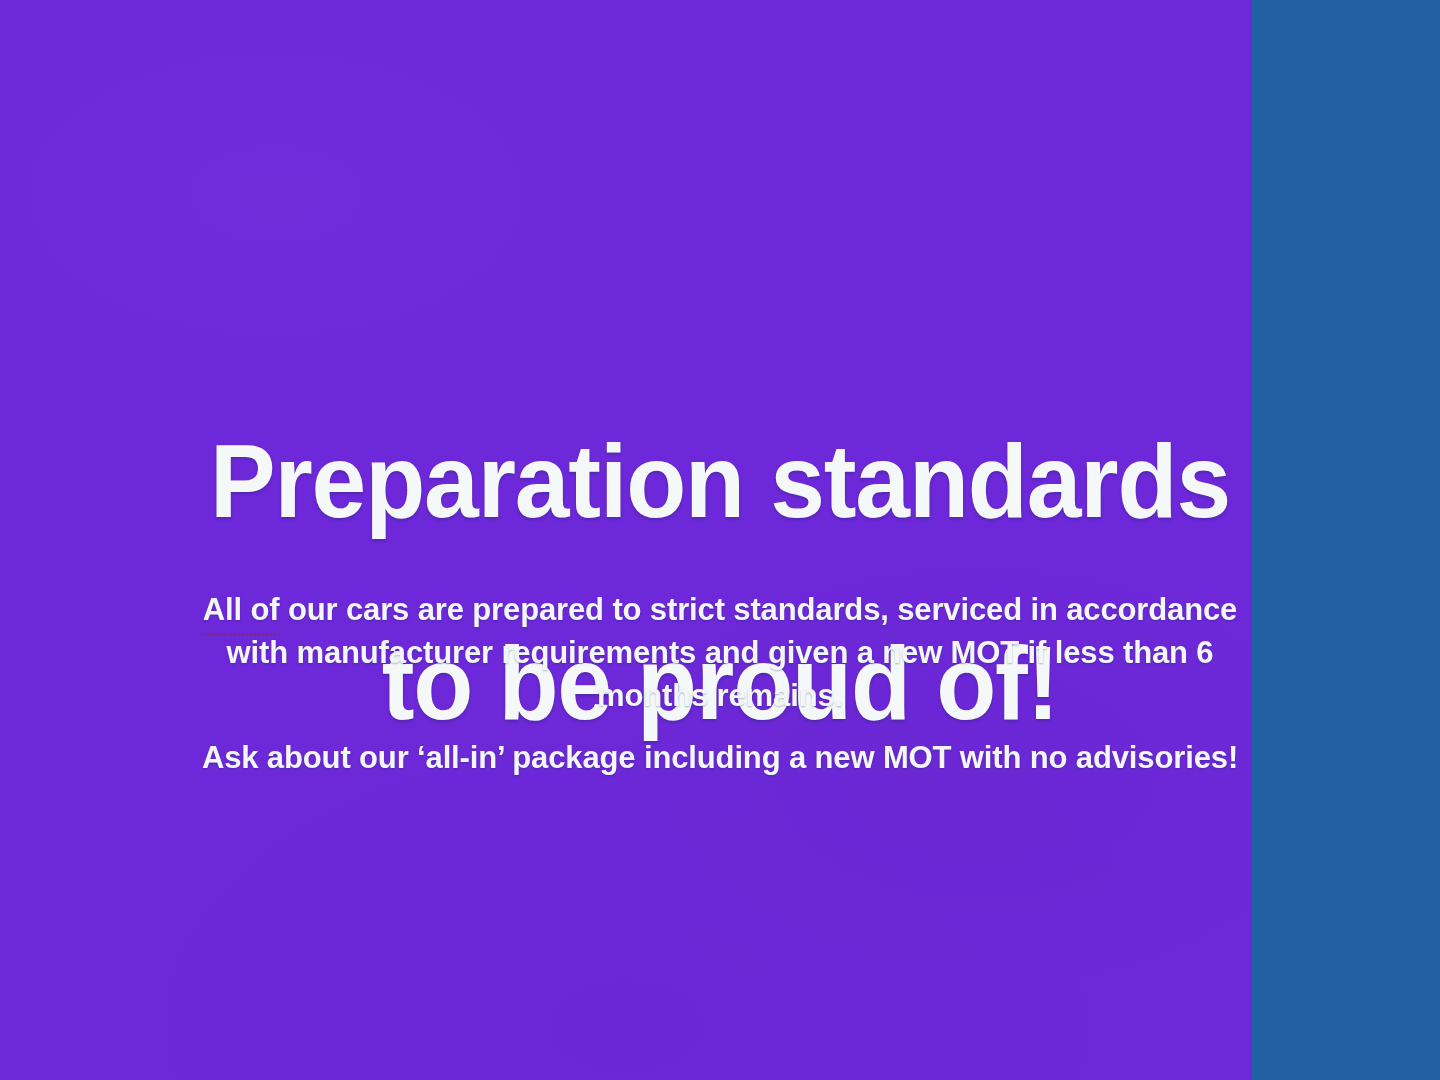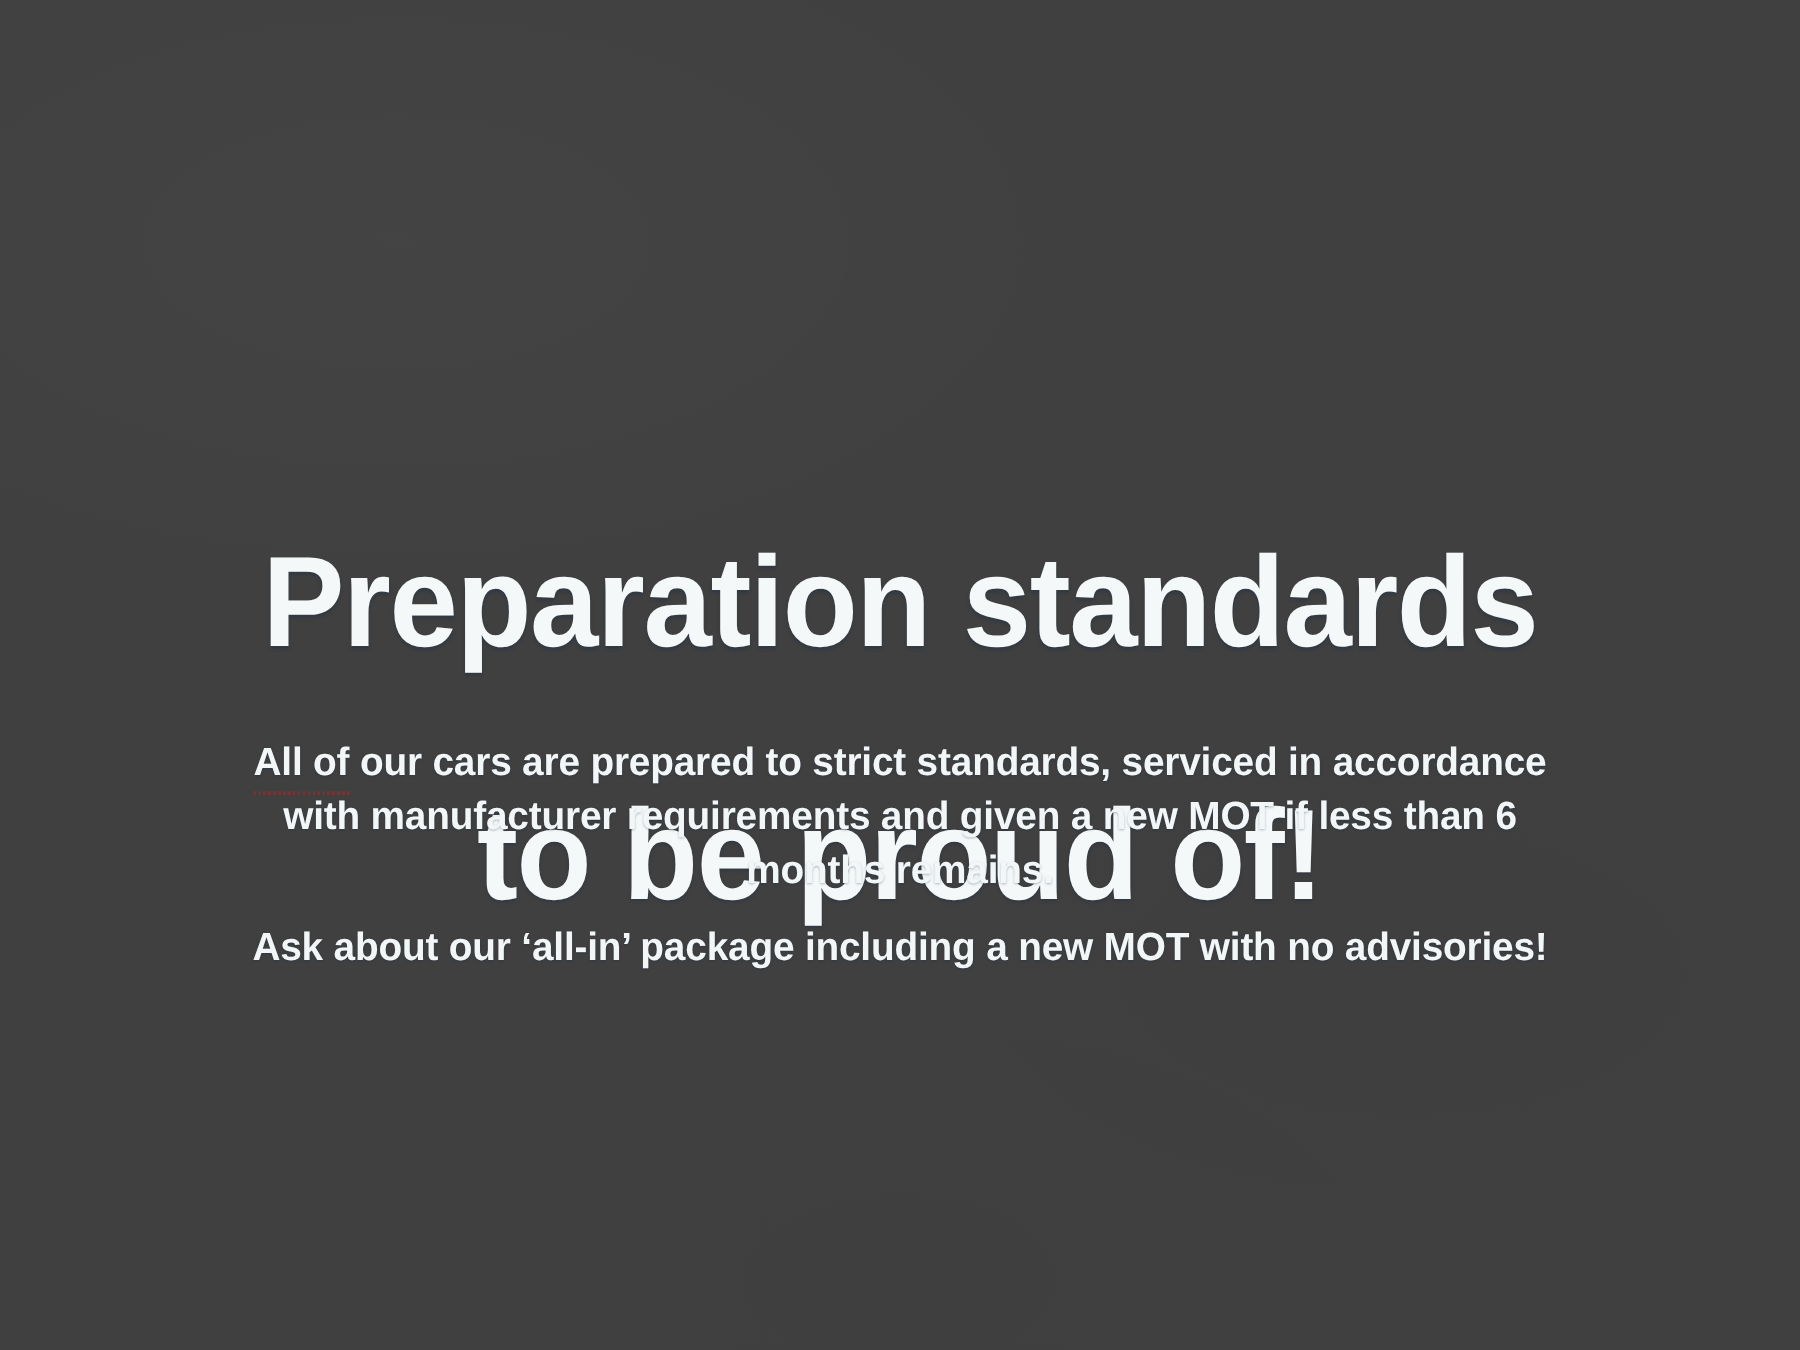--- a/index.html
+++ b/index.html
@@ -11,23 +11,23 @@
   body {
     width: 1440px;
     height: 1080px;
     overflow: hidden;
     font-family: "Liberation Sans", sans-serif;
     background: #2260a3;
   }
 
   #slide {
     position: relative;
-    width: 1440px;
+    width: 1252px;
     height: 1080px;
-    background: #404040;
+    background: #6d28d9;
     overflow: hidden;
   }
 
   
   #slide::before {
     content: "";
     position: absolute;
     inset: 0;
     pointer-events: none;
     background:

